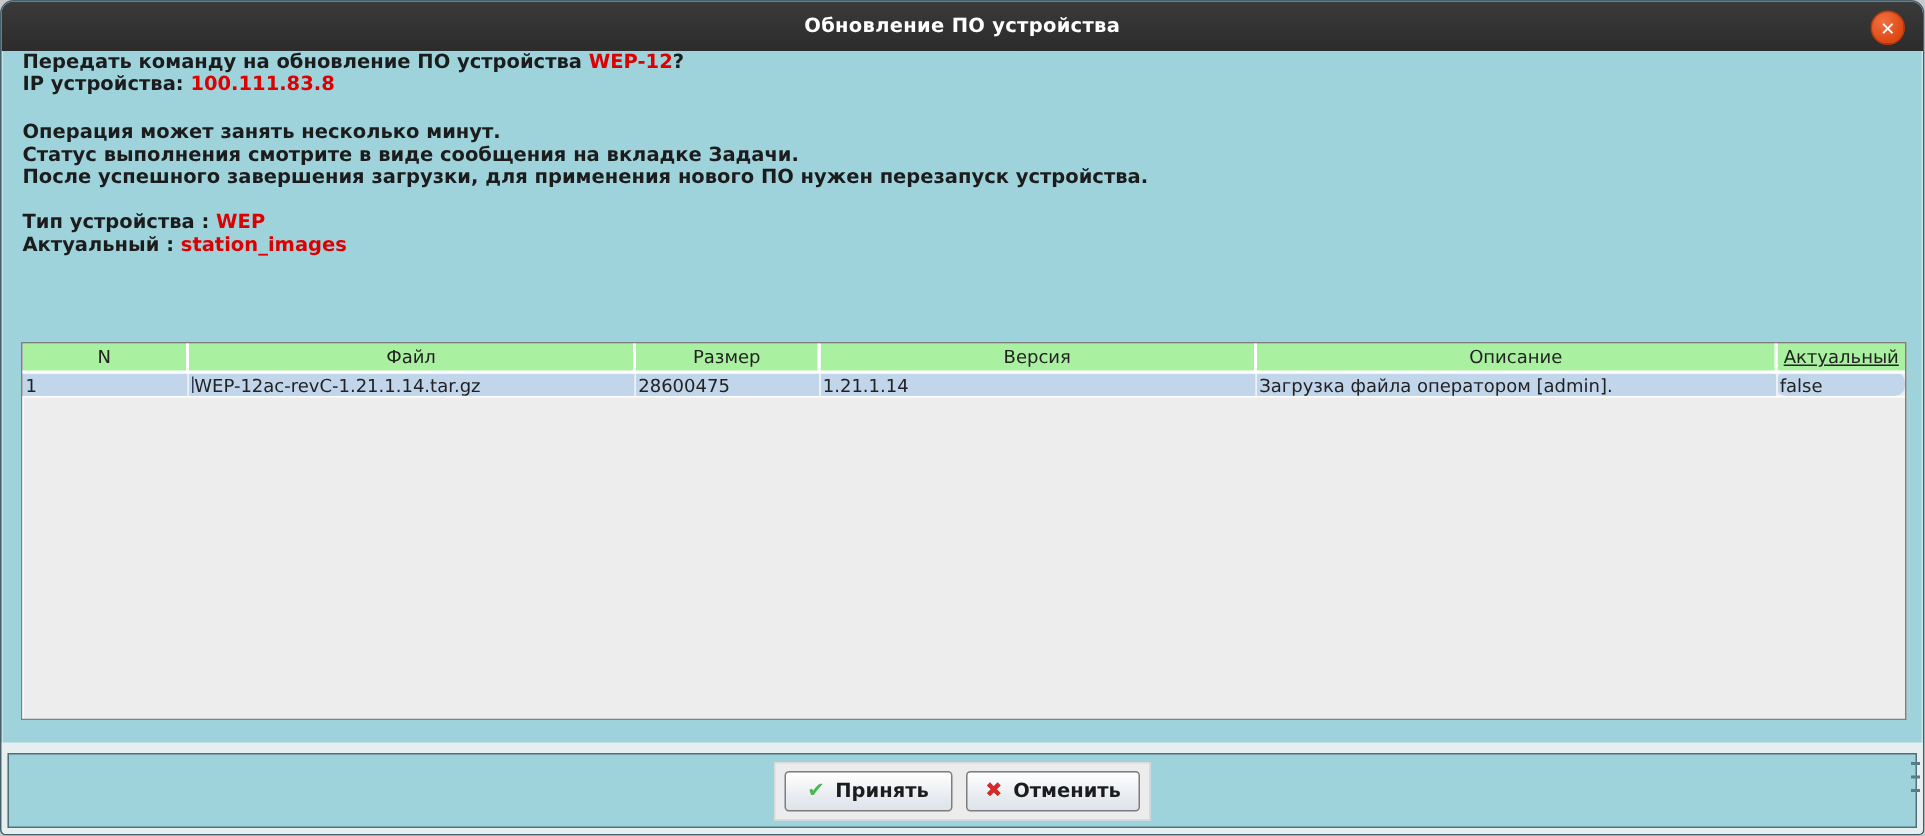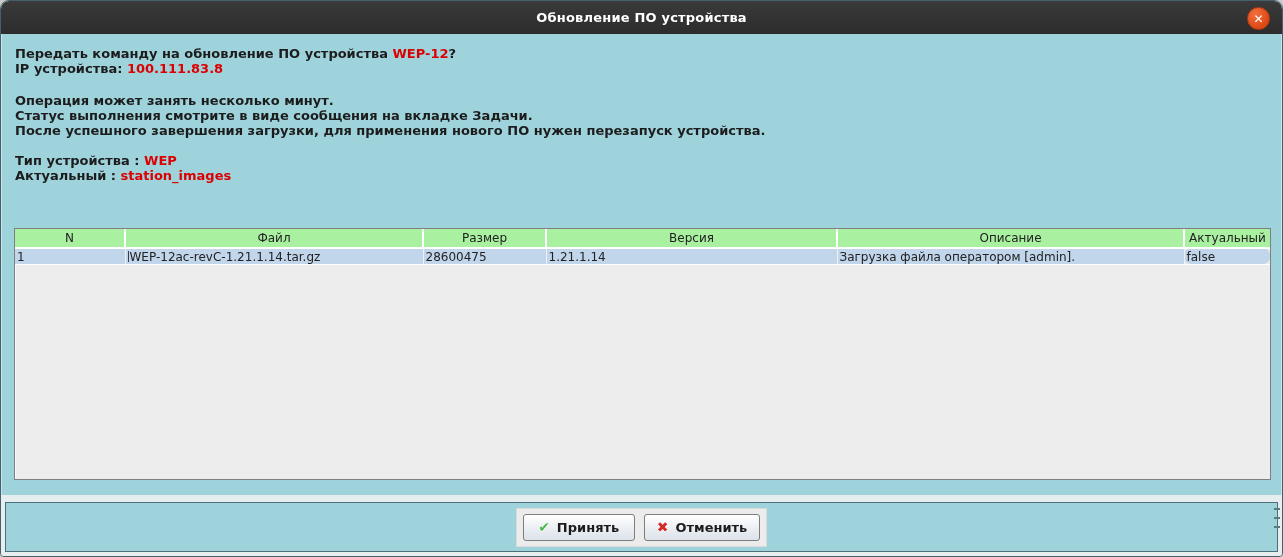--- a/index.html
+++ b/index.html
@@ -18,39 +18,39 @@
   }
   .titlebar .title{color:#ffffff;font-size:13px;font-weight:bold;letter-spacing:.2px;}
   .close-btn{
     position:absolute;right:12px;top:6px;width:21px;height:21px;border-radius:50%;
     background:radial-gradient(circle at 35% 30%,#f2703f,#dd4814 70%);
     border:1px solid #b63a10;color:#ffffff;font-size:12px;font-weight:bold;
     display:flex;align-items:center;justify-content:center;cursor:pointer;line-height:1;
   }
   
   .body-text{
-    position:absolute;top:33px;left:0;right:0;padding:12px 14px 0 14px;
+    position:absolute;top:33px;left:0;right:0;padding:0 14px 0 14px;
     font-size:13px;font-weight:bold;color:#1c1c1c;
   }
   .tline{height:15px;line-height:15px;white-space:nowrap;}
   .spacer17{height:17px;} .spacer15{height:15px;} .spacer10{height:10px;}
   .red{color:#dd0000;}
   
   .table-zone{
     position:absolute;left:13px;top:227px;width:1257px;height:252px;
     border:1px solid #7f7f7f;background:#ededed;display:flex;flex-direction:column;
     box-sizing:border-box;
   }
   table.files{border-collapse:collapse;table-layout:fixed;width:100%;font-size:12px;}
   table.files th{
     background:#a9f0a0;font-weight:normal;color:#222;text-align:center;
     height:18px;padding:0 2px;border-right:2px solid #ffffff;border-bottom:2px solid #ffffff;
     overflow:hidden;white-space:nowrap;
   }
-  table.files th:last-child{border-right:none;}
+  table.files th:last-child{border-right:none;text-decoration:underline;}
   table.files td{
     background:#c1d5eb;color:#222;height:15px;padding:0 2px;
     border-right:1px solid #eef2f6;overflow:hidden;white-space:nowrap;
   }
   table.files td:last-child{border-right:none;border-radius:7px;}
   .cursor-bar{display:inline-block;width:1px;height:11px;background:#30405a;margin-right:1px;vertical-align:-1px;}
   .empty-area{flex:1;background:#ededed;border-top:1px solid #ffffff;border-left:1px solid #fafafa;}
   
   .bottom-zone{position:absolute;left:0;right:0;bottom:0;height:61px;background:#e7eef0;}
   .footer-panel{

